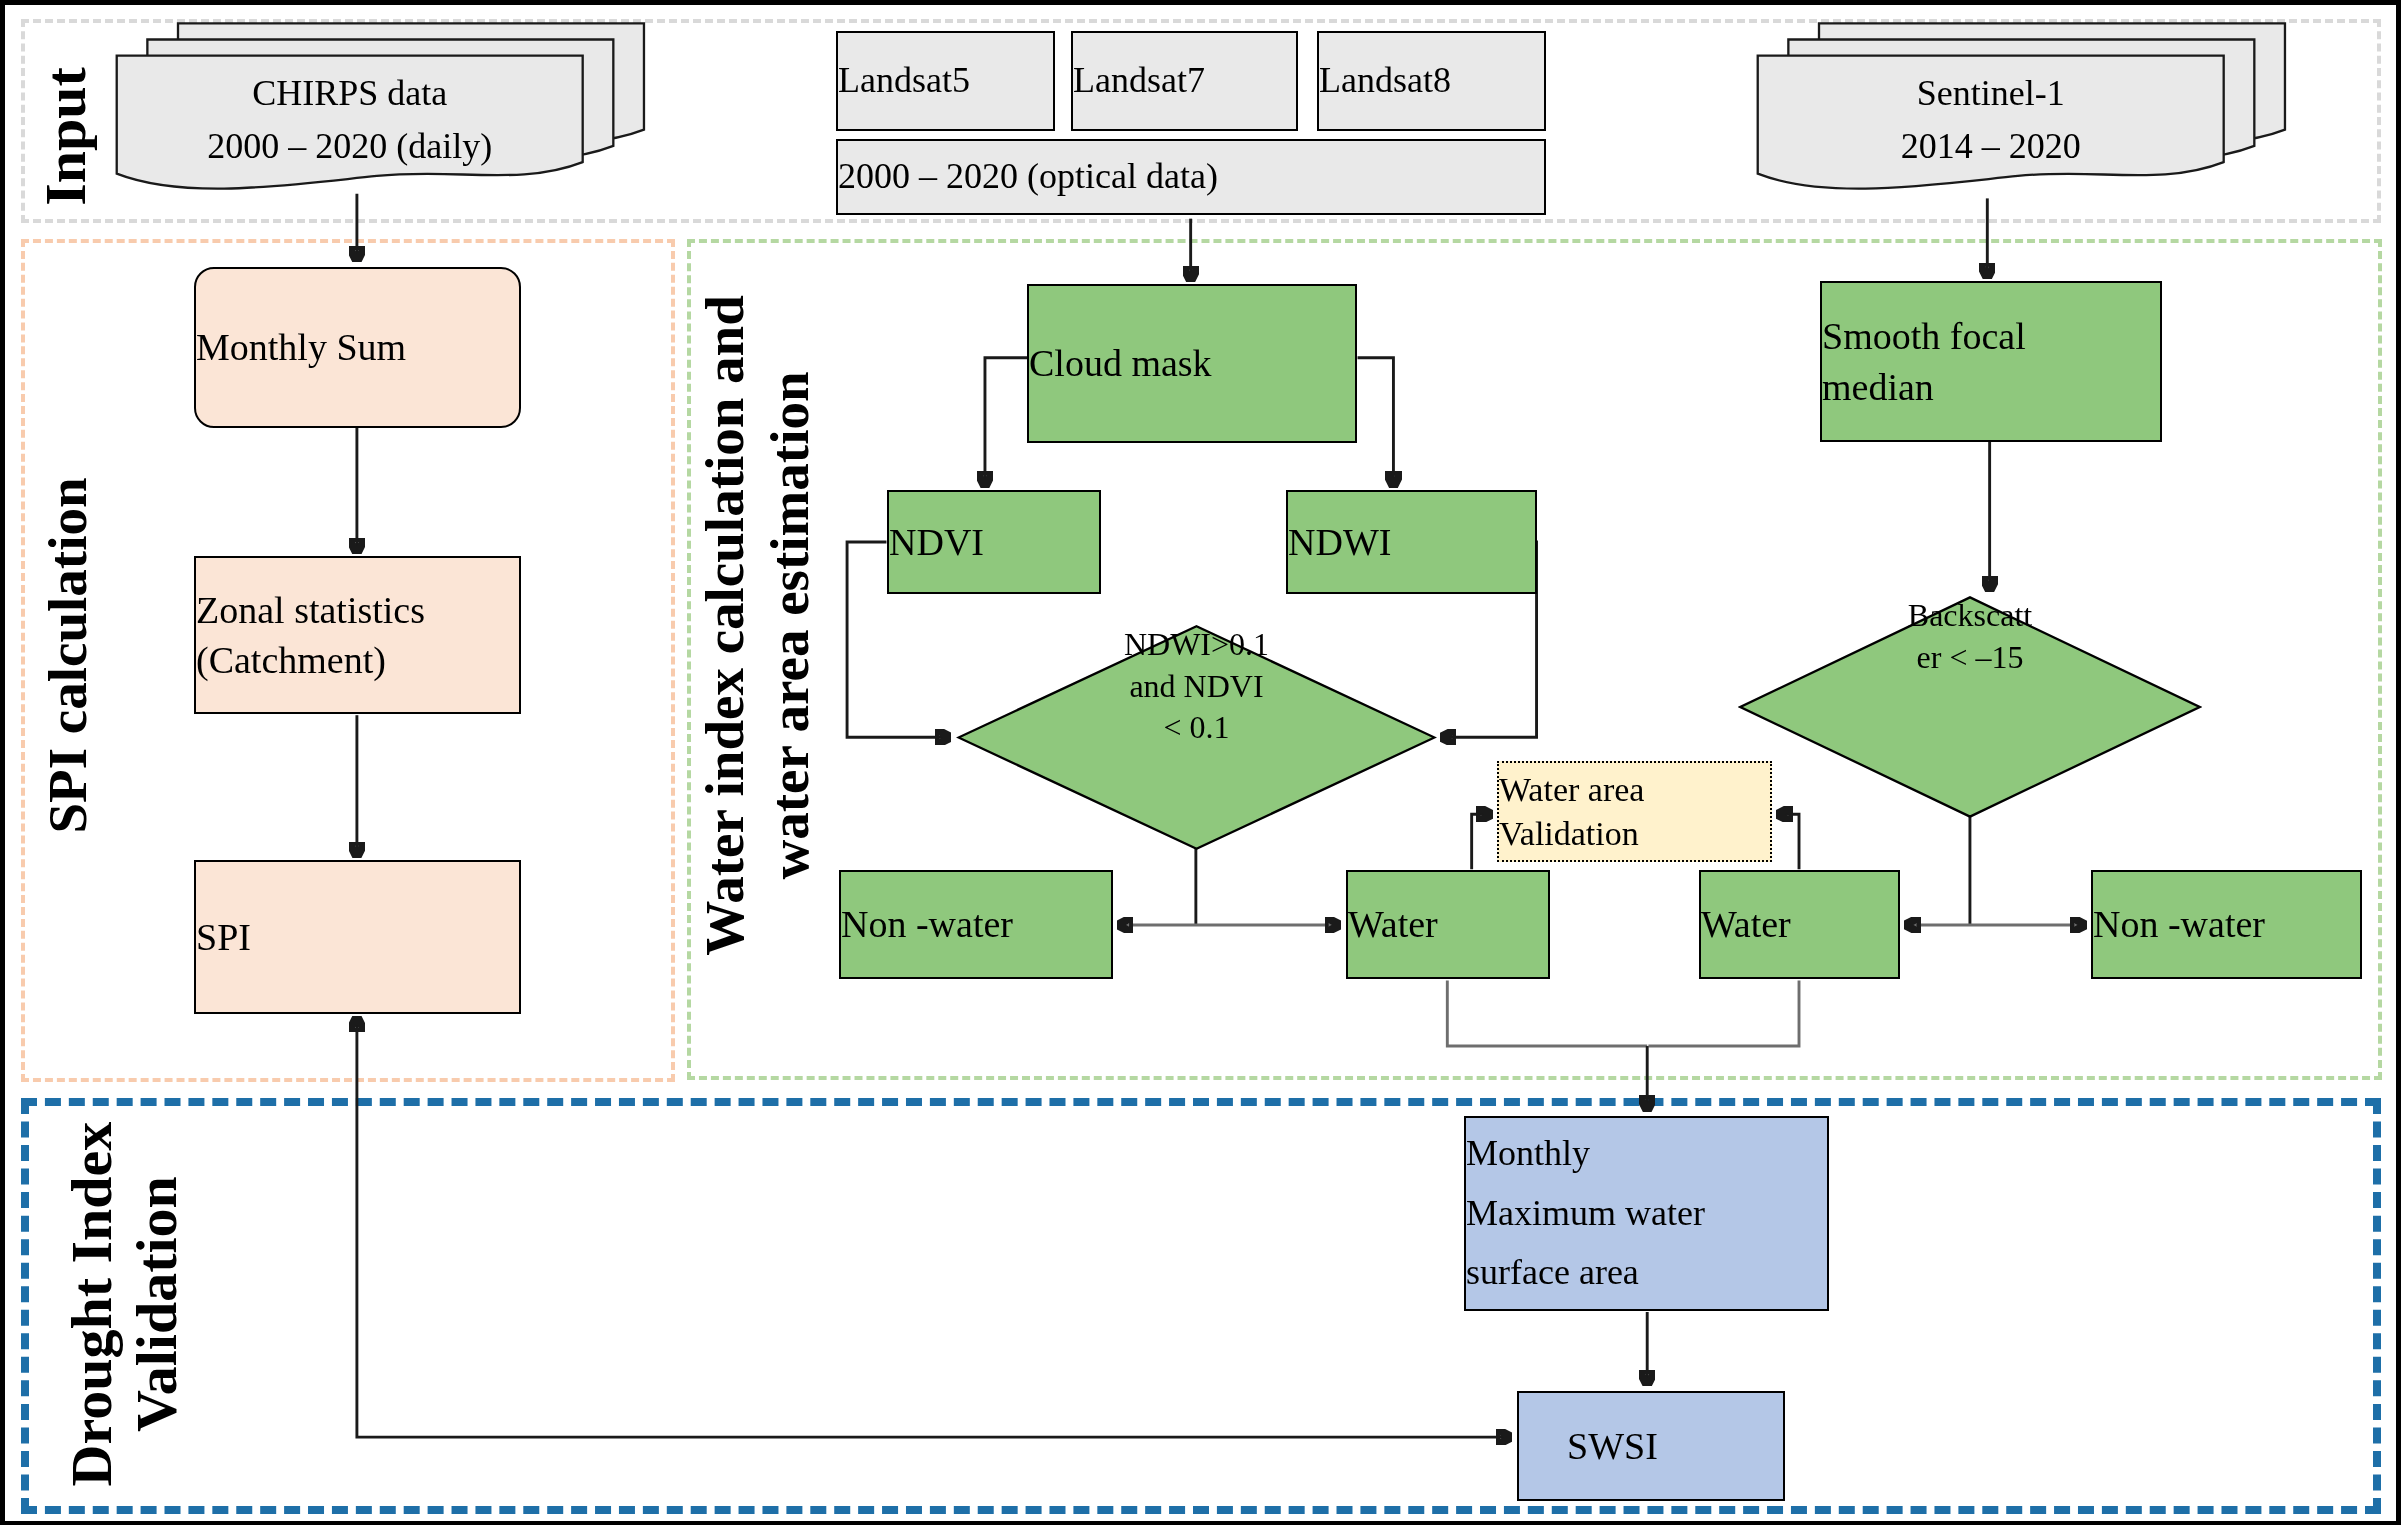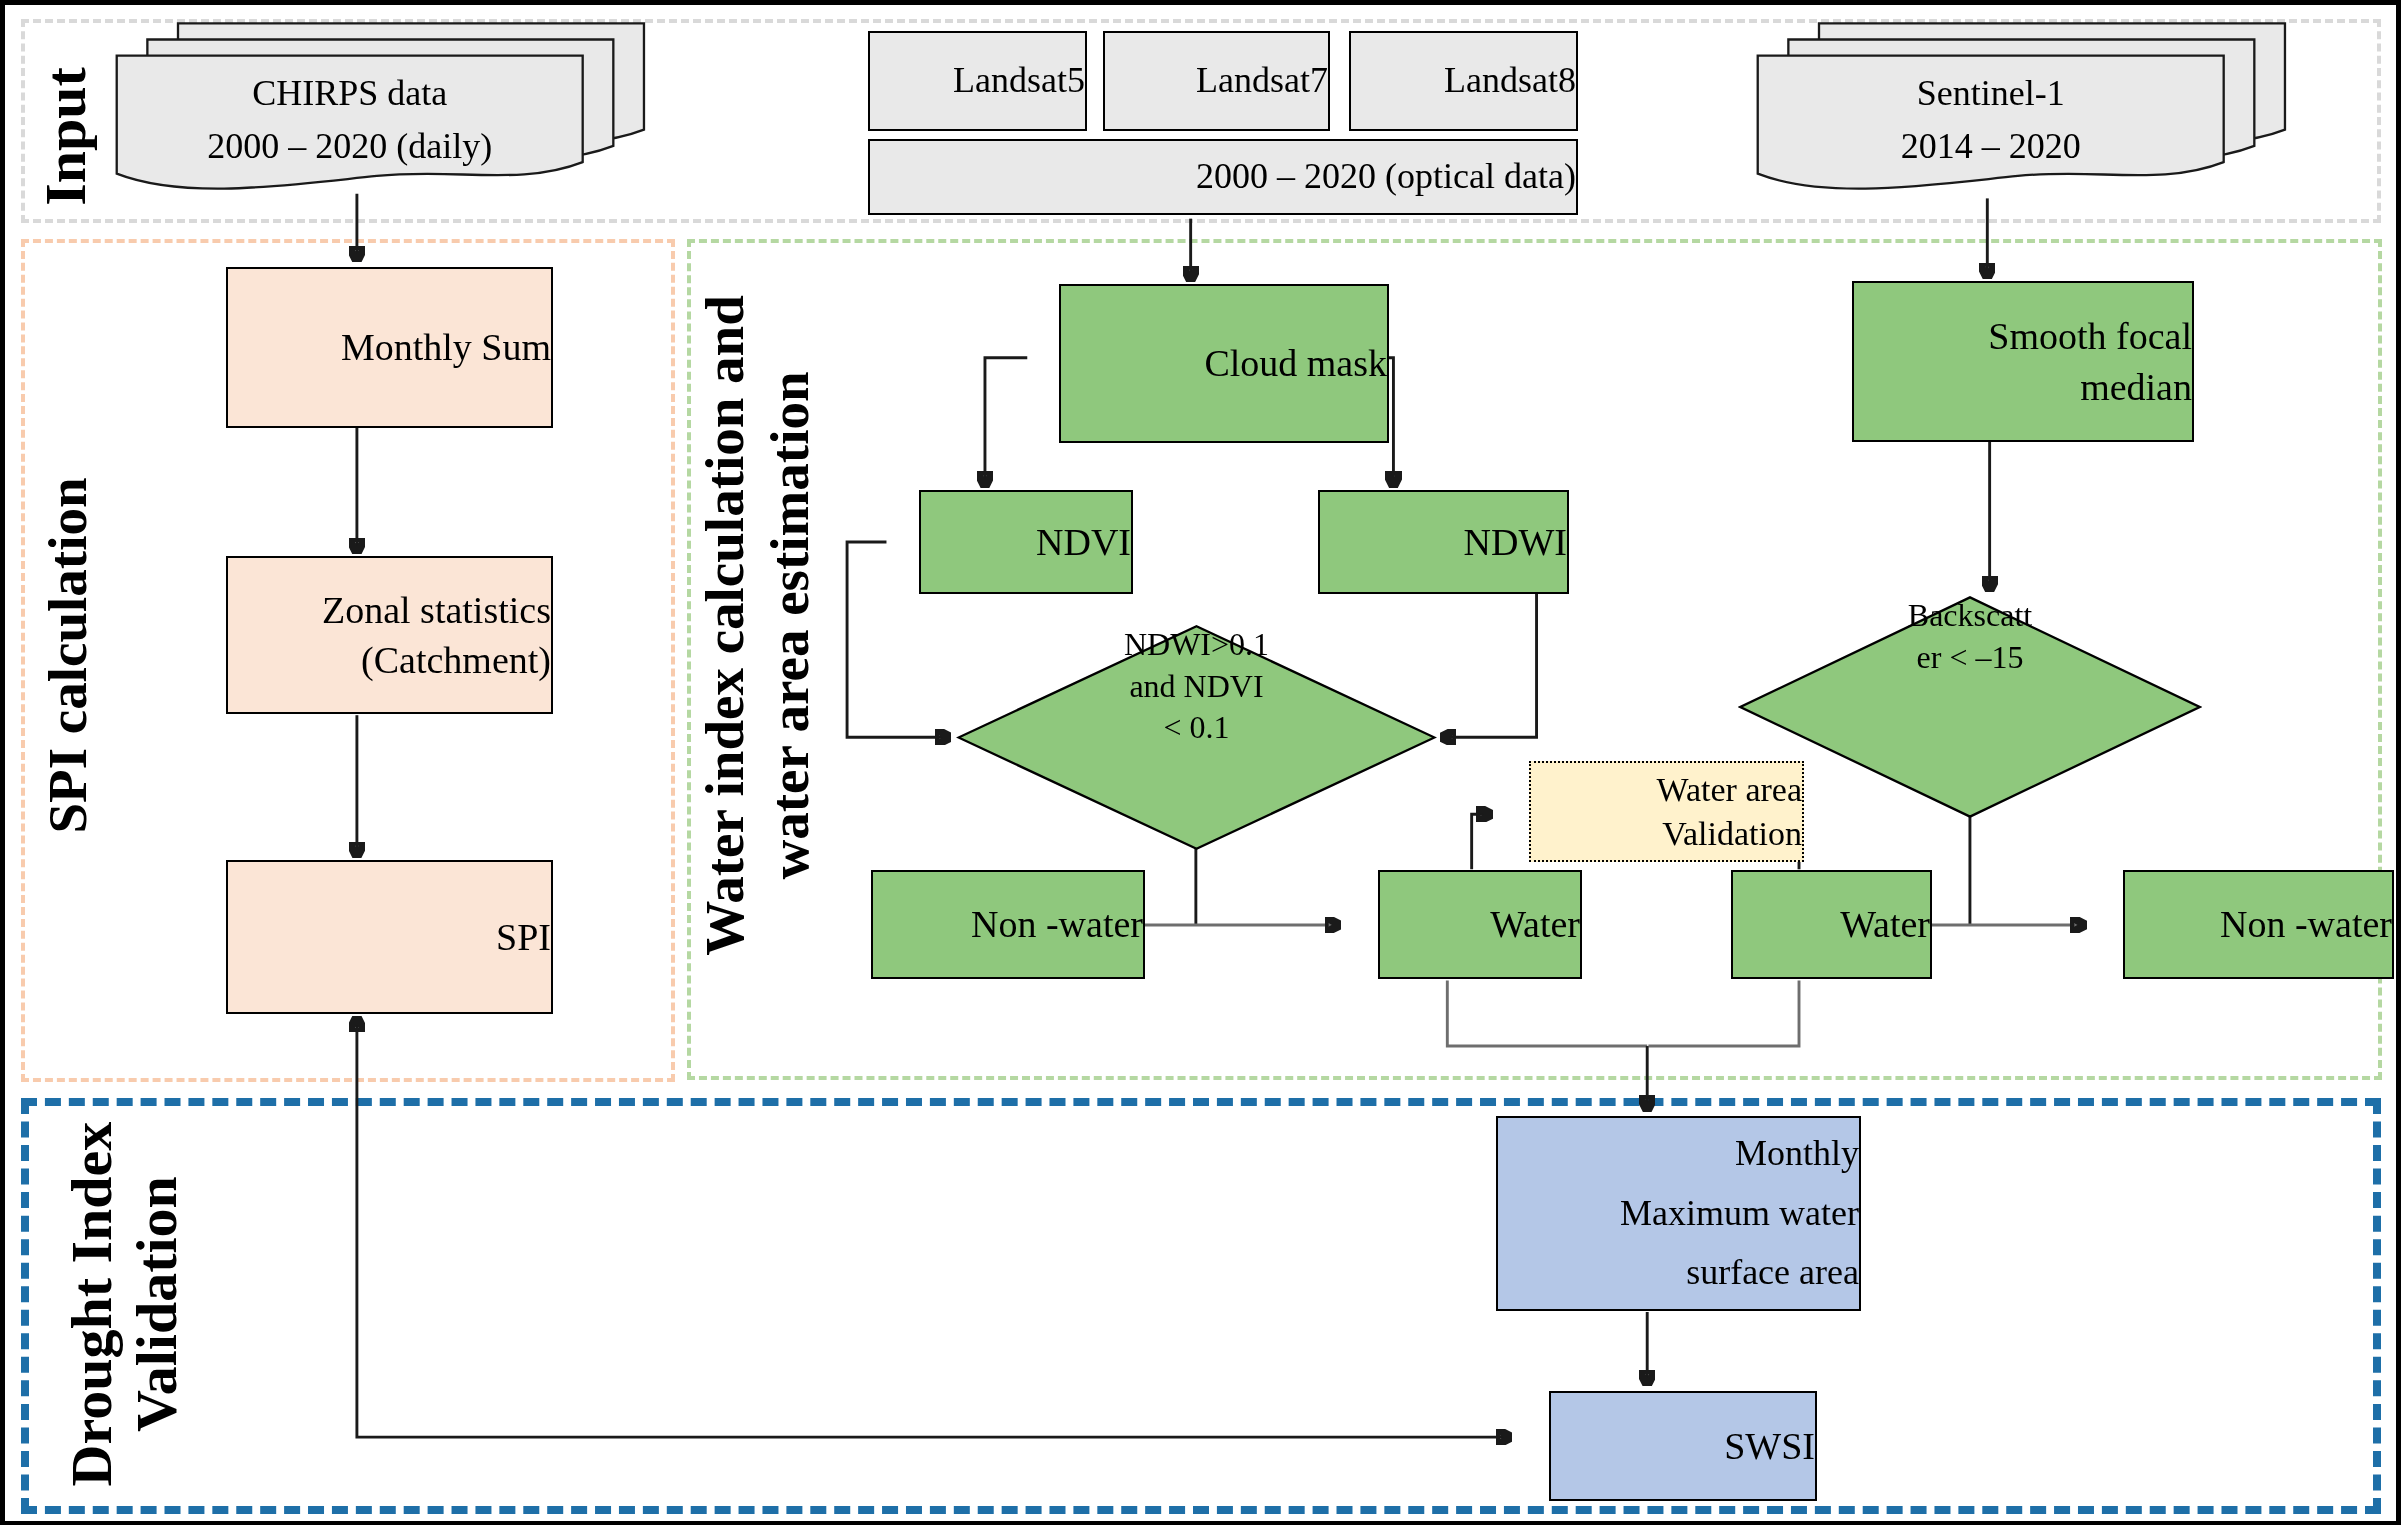--- a/index.html
+++ b/index.html
@@ -18,22 +18,22 @@
   .sec-water{left:687px;top:239px;width:1695px;height:841px;border:4.6px dashed var(--water_border);}
   .sec-validation{left:21.4px;top:1098px;width:2360px;height:416px;border:8px dashed var(--validation_border);}
 
   .vlabel{
     position:absolute;display:flex;flex-direction:column;align-items:center;justify-content:center;
     transform:rotate(-90deg);font-weight:bold;text-align:center;white-space:nowrap;
   }
   .vlabel .vline{display:block;}
 
   .box{
-    position:absolute;display:flex;flex-direction:column;align-items:flex-end;justify-content:center;
-    border:2.3px solid var(--node_border);box-sizing:border-box;text-align:center;line-height:1.32;margin-left:32px;
+    position:absolute;display:flex;flex-direction:column;align-items:flex-start;justify-content:center;
+    border:2.3px solid var(--node_border);box-sizing:border-box;text-align:center;line-height:1.32;
   }
   .green{background:var(--green_fill);}
   .peach{background:var(--peach_fill);}
   .blue{background:var(--blue_fill);gap:12px;}
   .grayf{background:var(--gray_fill);}
   .yellow{background:var(--yellow_fill);border:2.3px dotted #000;}
   .f66{font-size:38px;}
   .f62{font-size:36px;}
   .f58{font-size:34px;line-height:1.28;}
   .f100{font-size:58px;line-height:1.12;}
@@ -151,21 +151,21 @@
   <div class="box grayf f62" style="left:1071px;top:31px;width:227px;height:100px;">
     <span>Landsat7</span>
   </div>
   <div class="box grayf f62" style="left:1317px;top:31px;width:229px;height:100px;">
     <span>Landsat8</span>
   </div>
   <div class="box grayf f62" style="left:836px;top:139px;width:710px;height:76px;">
     <span>2000 – 2020 (optical data)</span>
   </div>
 
-  <div class="box peach f66" style="left:194px;top:267px;width:327px;height:161px;">
+  <div class="box peach f66" style="left:194px;top:267px;width:327px;height:161px;border-radius:20px;">
     <span>Monthly Sum</span>
   </div>
   <div class="box peach f66" style="left:194px;top:556px;width:327px;height:158px;">
     <span>Zonal statistics</span>
     <span>(Catchment)</span>
   </div>
   <div class="box peach f66" style="left:194px;top:860px;width:327px;height:154px;">
     <span>SPI</span>
   </div>
 

